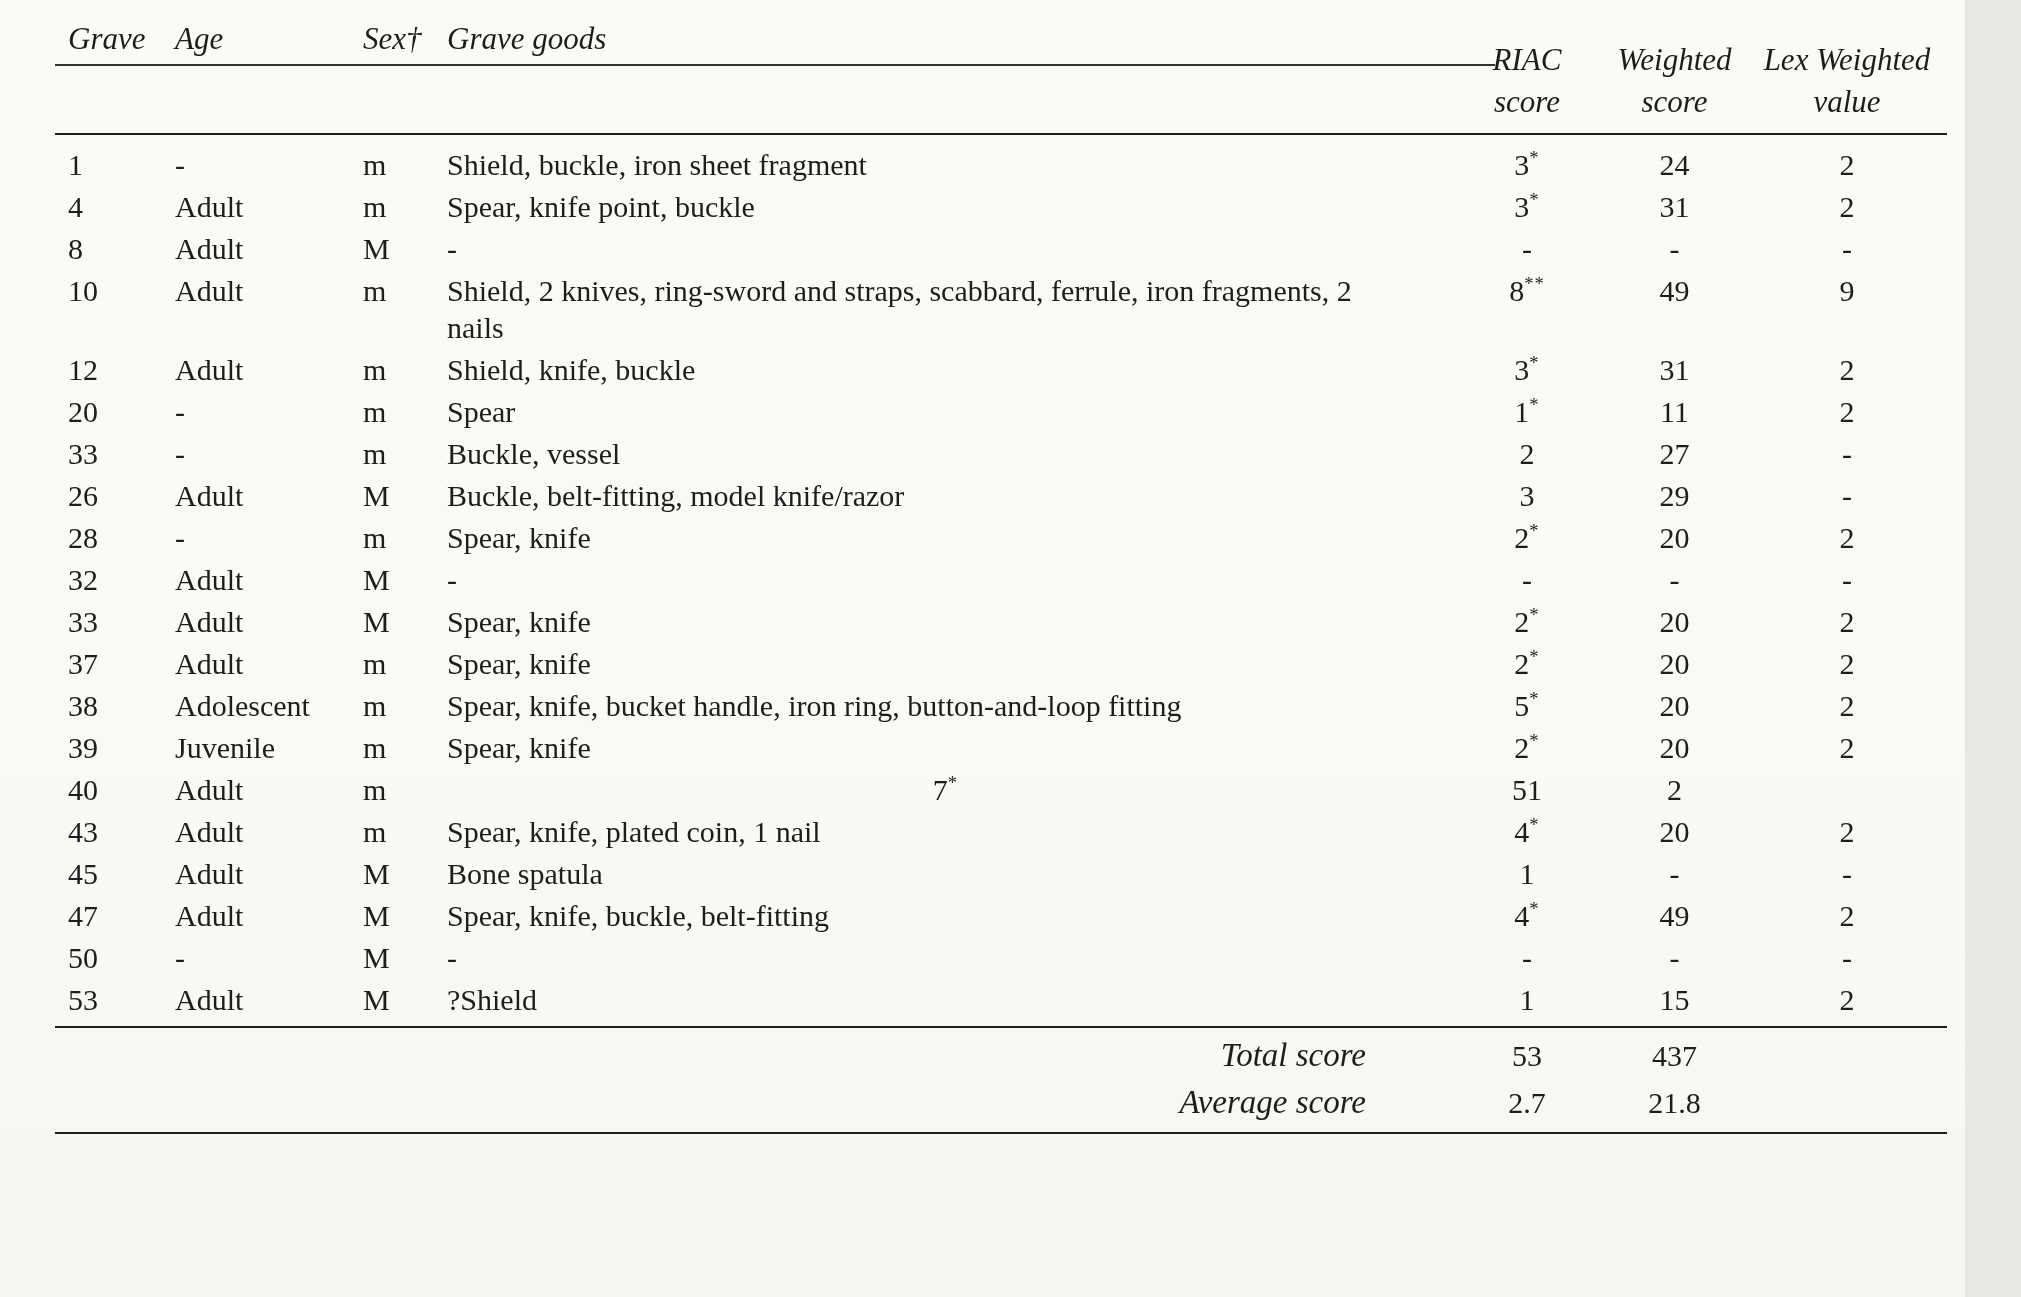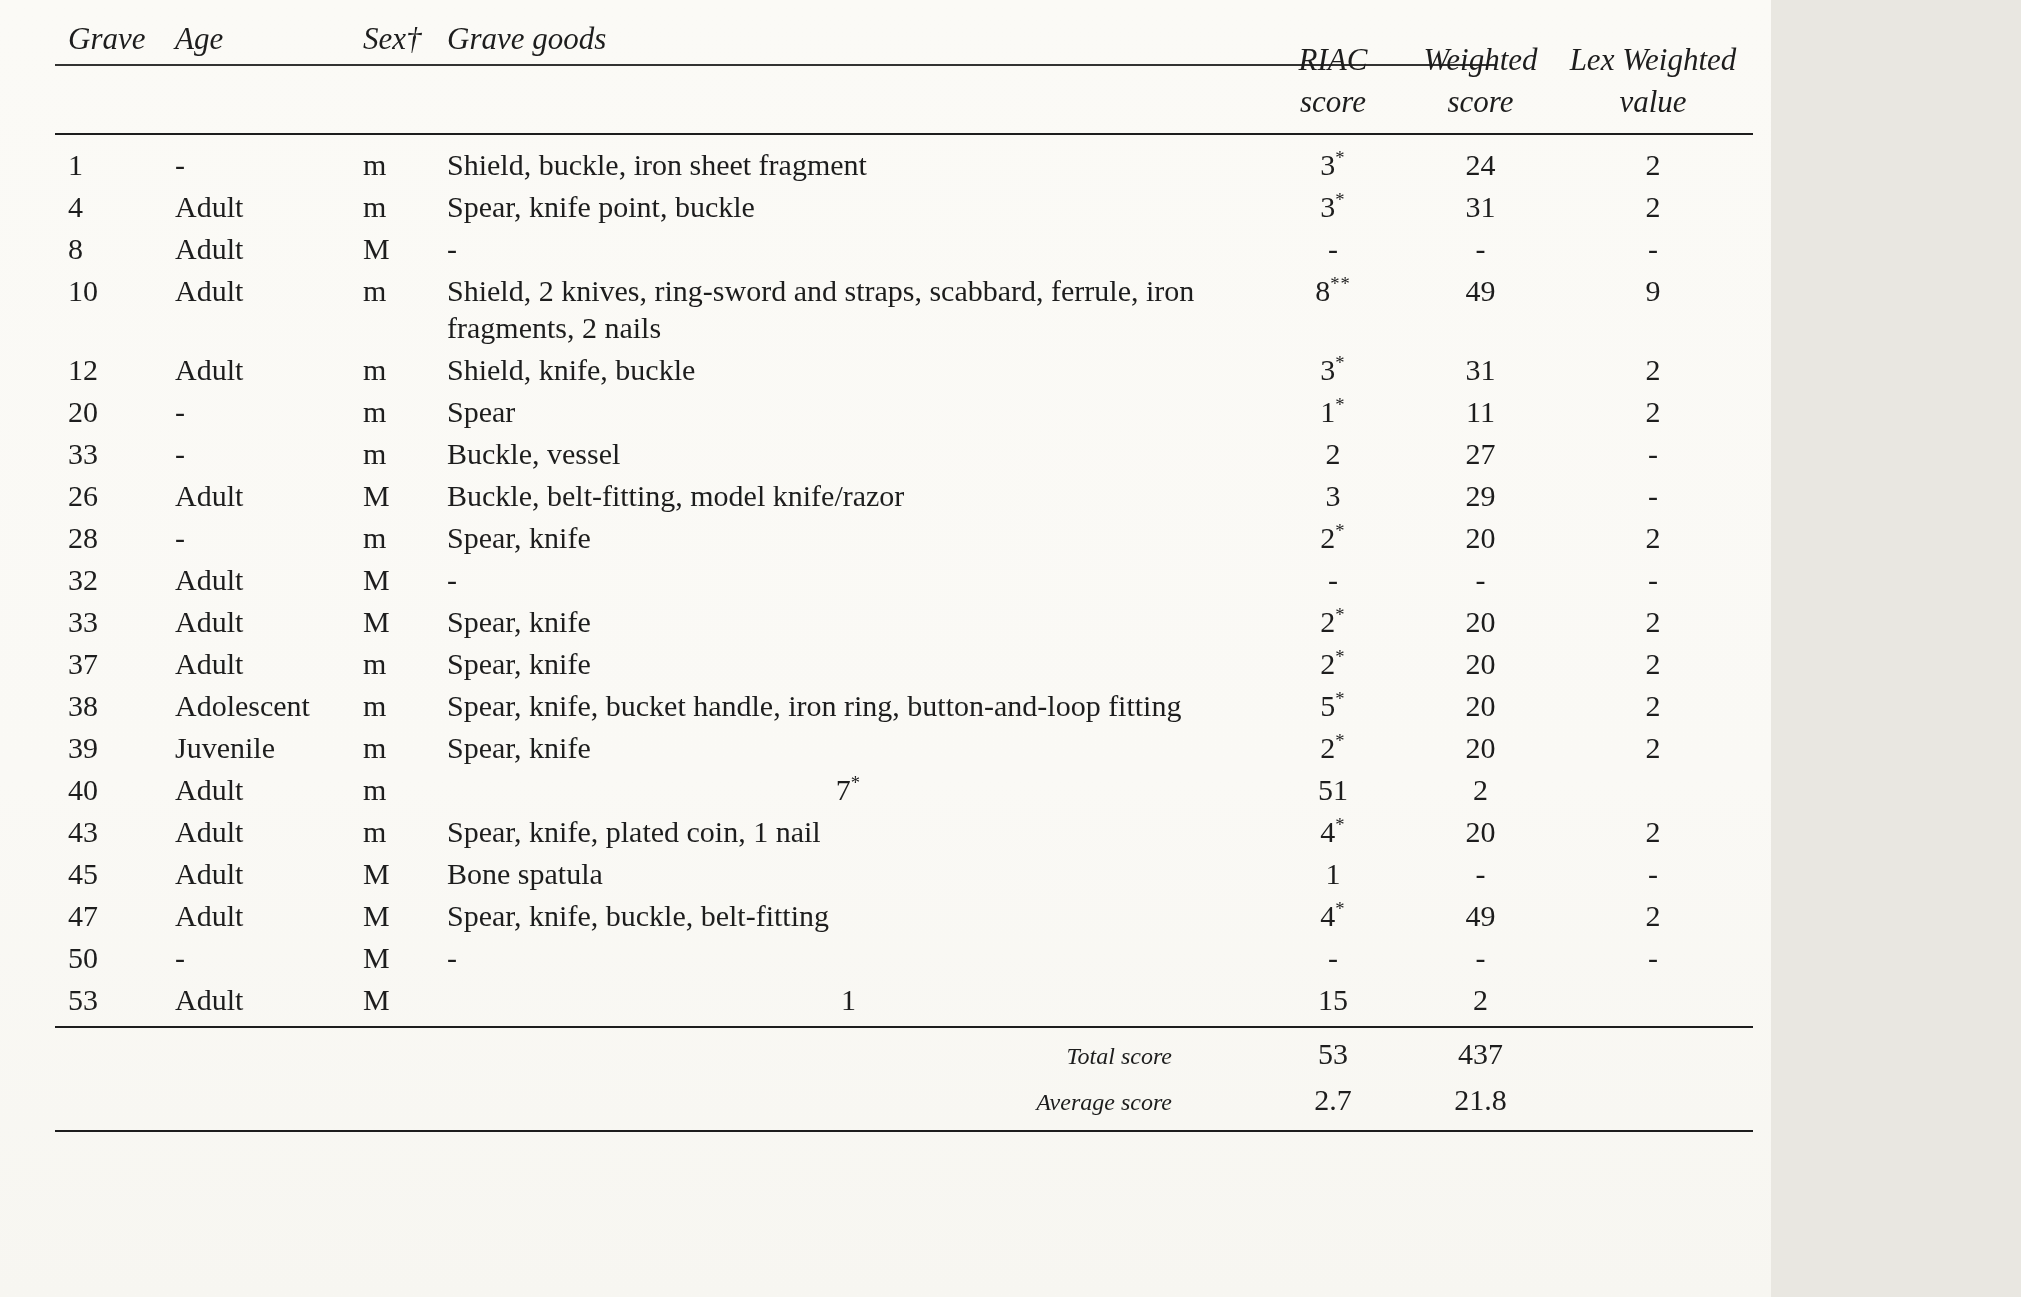--- a/index.html
+++ b/index.html
@@ -4,21 +4,21 @@
 <style>
   :root{
     --ink:#1d1d1d;
     --paper:#faf9f5;
     --cols:108px 188px 88px 1fr 150px 145px 200px;
   }
   *{box-sizing:border-box;}
   html,body{margin:0;padding:0;}
   body{width:2021px;height:1297px;background:#e9e7e1;}
   .sheet{
-    width:1771px;height:1297px;overflow:hidden;
+    width:1965px;height:1297px;overflow:hidden;
     background:var(--paper);color:var(--ink);
     font-family:"Liberation Serif","DejaVu Serif",serif;
     font-size:30px;
     background-image:linear-gradient(180deg,#fbfaf6 0%,#faf9f5 60%,#f7f6f1 100%);
   }
   .table{margin:12px 18px 0 55px;position:relative;}
   .grid{display:grid;grid-template-columns:var(--cols);}
   
   .thead{position:relative;padding:6px 0 10px;border-bottom:2px solid var(--ink);
          font-style:italic;font-size:31px;}
@@ -36,21 +36,21 @@
   .col-sex{padding-left:12px;}
   .col-goods{padding-left:8px;max-width:968px;}
   .num{text-align:center;}
   sup{font-size:62%;line-height:0;letter-spacing:1px;}
   
   .rule{height:2px;background:var(--ink);}
   .rule.top{margin-top:6px;}
   .rule.bottom{margin-top:2px;}
   .tfoot{padding:4px 0;}
   .frow{min-height:46px;align-items:baseline;padding:5px 0;}
-  .flabel{grid-column:1/5;text-align:right;padding-right:86px;font-style:italic;font-size:24px;}
+  .flabel{grid-column:1/5;text-align:right;padding-right:86px;font-style:italic;font-size:33px;}
 </style>
 </head>
 <body>
 
 <div class="sheet">
   <div class="table">
 
     <div class="thead grid">
       <div class="cell hcell col-grave">Grave</div>
       <div class="cell hcell col-age">Age</div>
@@ -239,20 +239,21 @@
     <div class="cell col-sex">M</div>
     <div class="cell col-goods">-</div>
     <div class="cell num">-</div>
     <div class="cell num">-</div>
     <div class="cell num">-</div>
   </div>
         <div class="row grid">
     <div class="cell col-grave">53</div>
     <div class="cell col-age">Adult</div>
     <div class="cell col-sex">M</div>
+    <div class="cell col-goods">?Shield</div>
     <div class="cell num">1</div>
     <div class="cell num">15</div>
     <div class="cell num">2</div>
   </div>
       </div>
 
     <div class="rule top"></div>
     <div class="tfoot">
         <div class="frow grid">
     <div class="cell flabel">Total score</div>

